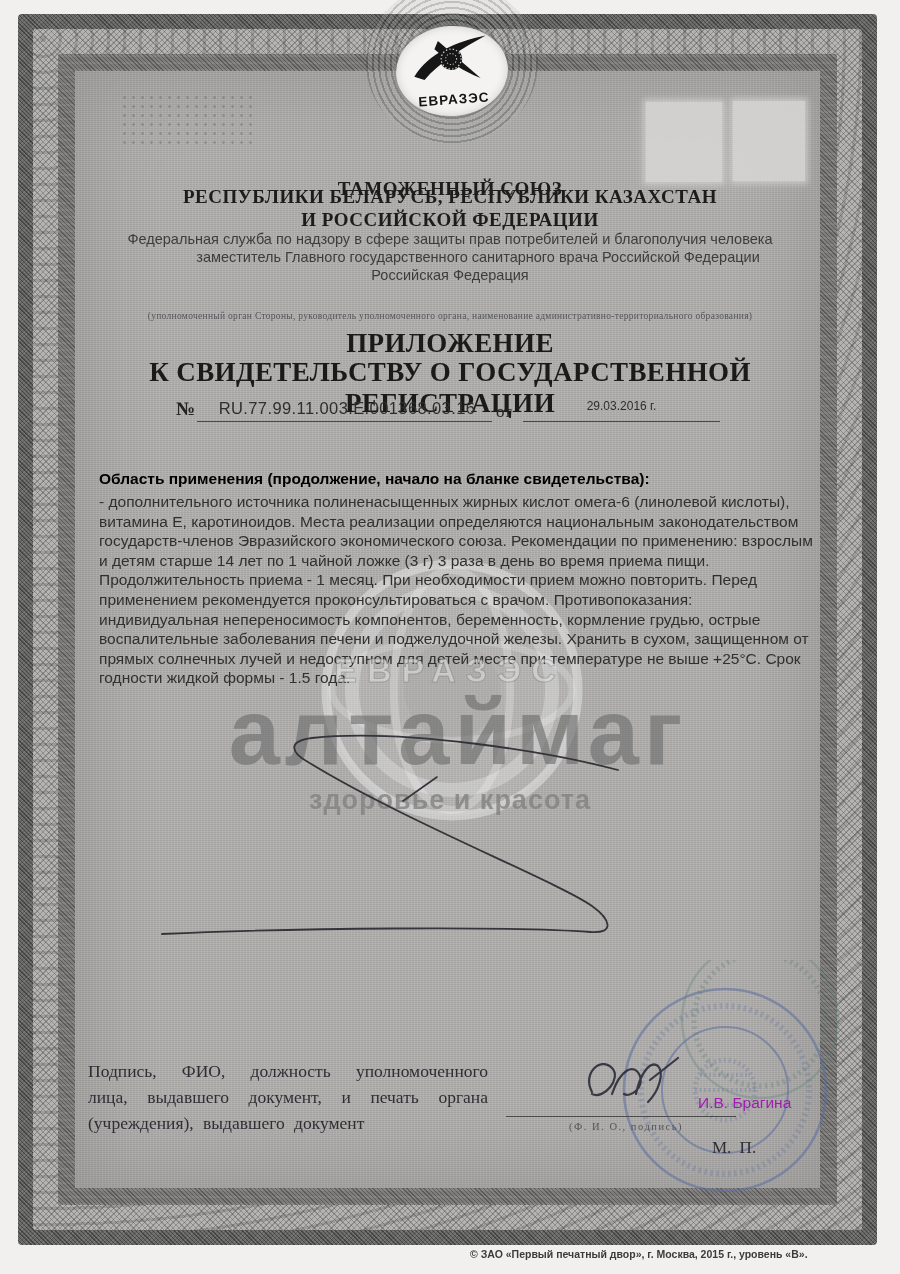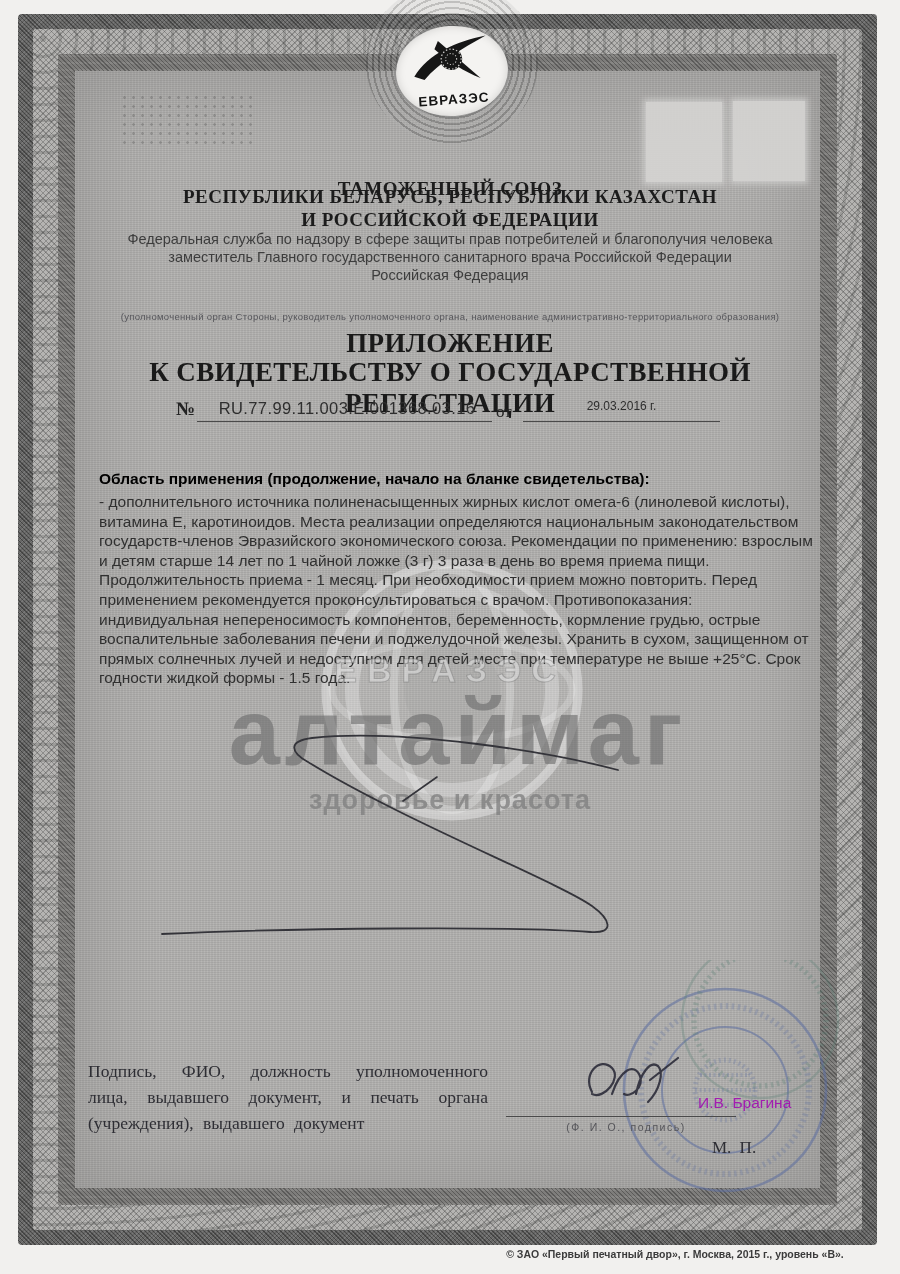--- a/index.html
+++ b/index.html
@@ -46,23 +46,23 @@
         display:flex;flex-direction:column;align-items:center;justify-content:flex-end;}
   .logo-label{font-weight:bold;font-size:13.5px;letter-spacing:1px;color:#141414;margin-bottom:9px;}
   .logo-emblem{position:absolute;left:14px;top:8px;width:84px;height:52px;}
   
   .h-serif{left:90px;width:720px;font-weight:bold;color:#1c1c1c;letter-spacing:.5px;}
   .h1{top:178px;font-size:19px;}
   .h2{top:186px;font-size:19px;}
   .h3{top:209px;font-size:19px;}
   .h-sans{left:70px;width:760px;font-size:14.5px;color:#3d3d3d;}
   .h4{top:231px;}
-  .h5{top:249px;}
+  .h5{top:249px;padding-left:28px;}
   .h6{top:267px;}
-  .tiny-note{font-family:Liberation Sans, sans-serif;font-size:9.5px;color:#55555a;letter-spacing:.3px;}
+  .tiny-note{font-family:Liberation Serif, serif;font-size:9.5px;color:#55555a;letter-spacing:.3px;}
   .org-note{left:100px;top:311px;width:700px;}
   .title1{left:150px;top:328px;width:600px;font-size:27px;}
   .title2{left:70px;top:357px;width:760px;font-size:27px;}
   .title1,.title2{font-weight:bold;color:#1a1a1a;letter-spacing:.4px;}
   
   .no-label{left:176px;top:398px;font-size:19px;font-weight:bold;color:#242424;}
   .no-value{left:202px;top:399px;width:290px;font-size:16.5px;letter-spacing:.4px;color:#2e2e2e;}
   .uline{border-bottom:1.4px solid #4a4a4a;height:1px;}
   .ul1{left:197px;top:420px;width:295px;}
   .from-label{left:496px;top:402px;font-size:17px;color:#242424;}
@@ -79,21 +79,21 @@
         color:rgba(108,108,108,.62);}
   .wm-tag{left:270px;top:785px;width:360px;font-size:27px;font-weight:bold;letter-spacing:1px;
         color:rgba(128,128,128,.78);}
   
   .left-sign-text{left:88px;top:1058px;width:400px;font-size:17.5px;line-height:26px;
         color:#2e2e34;text-align:justify;word-spacing:5px;}
   .sig-line{left:506px;top:1115px;width:230px;border-bottom:1.3px solid #4a4a4a;height:1px;}
   .sig-caption{left:556px;top:1121px;width:140px;font-size:10.5px;letter-spacing:1.5px;}
   .signer-name{left:698px;top:1094px;width:110px;font-size:15.5px;color:#a21caf;}
   .seal-label{left:712px;top:1138px;width:70px;font-size:17px;color:#2e2e34;word-spacing:4px;}
-  .copyright{left:470px;top:1248px;width:410px;font-size:10.5px;font-weight:bold;color:#3b3b3b;text-align:center;}
+  .copyright{left:470px;top:1248px;width:410px;font-size:10.5px;font-weight:bold;color:#3b3b3b;text-align:left;}
   svg{display:block;}
 </style>
 </head>
 <body>
 
 <div class="page">
 
   <div class="cert">
     <div class="band-light">
       <div class="band-dark">

